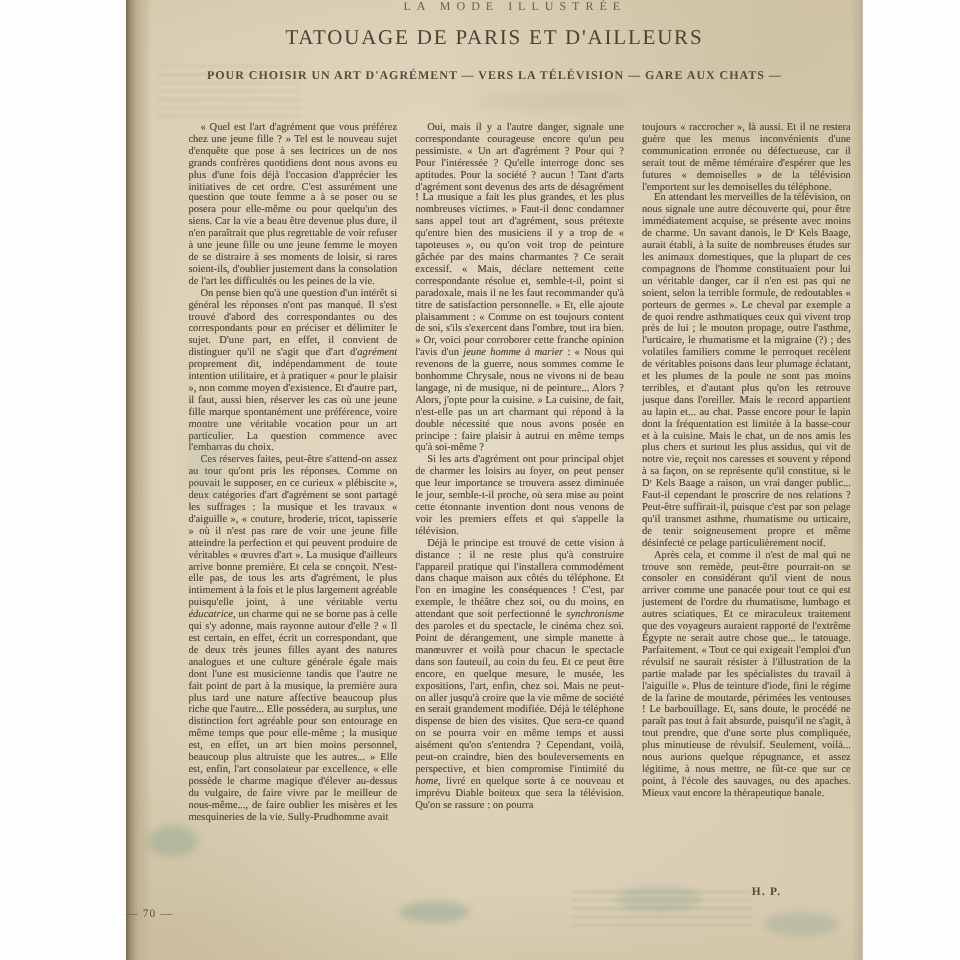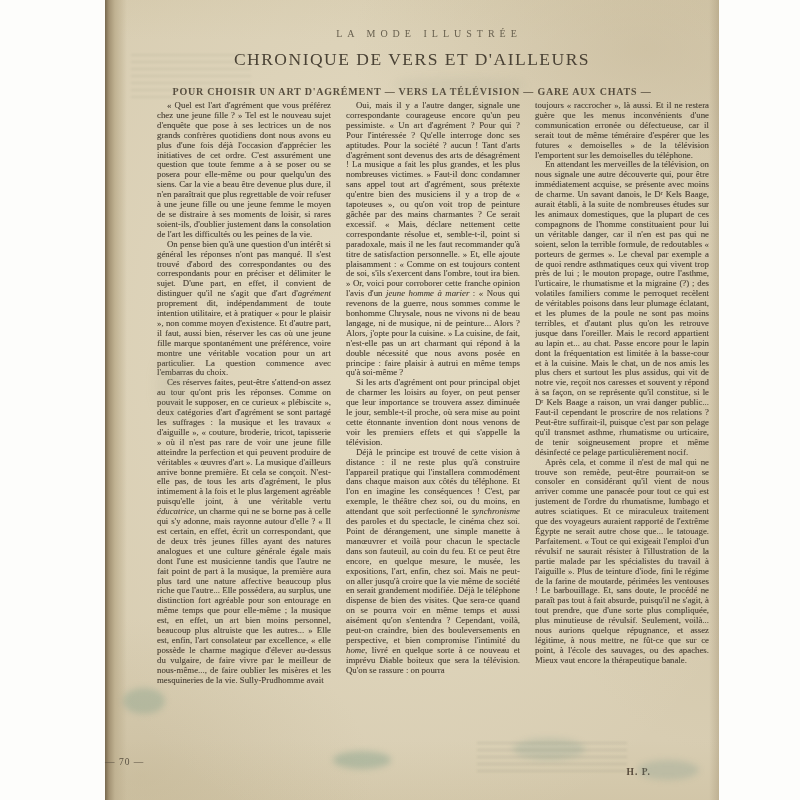--- a/index.html
+++ b/index.html
@@ -22,21 +22,21 @@
   }
   .edge-left{
     position:absolute;left:0;top:0;bottom:0;width:22px;
     background:linear-gradient(90deg,#77684e 0,#a39374 4px,#c0b292 10px,rgba(216,205,178,0) 22px);
   }
   .edge-right{
     position:absolute;right:0;top:0;bottom:0;width:10px;
     background:linear-gradient(270deg,rgba(140,122,90,.28) 0,transparent 10px);
   }
   
-  .scan-header{position:relative;padding-top:28px;text-align:center;color:#4d4538;}
+  .scan-header{position:relative;text-align:center;color:#4d4538;}
   .masthead{
     font-size:10px;letter-spacing:5px;color:#68604f;padding-left:34px;
     margin:0 0 10px 0;font-weight:normal;
   }
   .article-title{
     font-size:17.5px;letter-spacing:1.5px;color:#4a4235;margin:0 0 7px 0;
     font-weight:500;
   }
   .article-subtitle{
     font-size:10px;font-weight:bold;letter-spacing:.8px;color:#564d3e;
@@ -55,21 +55,21 @@
   }
   .col p{margin:0;}
   .col p.ind{text-indent:10px;}
   .col i{}
   
   .folio{
     position:absolute;left:0;right:22px;top:757px;
     font-size:9.5px;color:#5a5142;letter-spacing:1px;
   }
   .signature{
-    position:absolute;right:68px;top:767px;
+    position:absolute;right:68px;top:739px;
     font-size:9.5px;font-weight:bold;letter-spacing:1px;color:#55493a;
   }
   
   .stain{position:absolute;border-radius:50%;filter:blur(3px);pointer-events:none;}
   .st1{left:228px;top:751px;width:58px;height:18px;background:rgba(108,148,128,.35);}
   .st2{left:18px;top:688px;width:42px;height:26px;background:rgba(108,148,128,.30);}
   .st3{left:408px;top:738px;width:72px;height:22px;background:rgba(118,152,138,.22);}
   .st4{left:532px;top:760px;width:62px;height:20px;background:rgba(118,152,138,.26);}
   .st5{left:52px;top:350px;width:30px;height:70px;background:rgba(150,158,138,.14);filter:blur(6px);}
   .st6{left:290px;top:78px;width:130px;height:14px;background:rgba(140,148,128,.12);filter:blur(4px);}
@@ -82,21 +82,21 @@
 </style>
 </head>
 <body>
 
 <div class="scan-page">
   <div class="edge-left"></div>
   <div class="edge-right"></div>
 
   <div class="scan-header">
     <div class="masthead">LA MODE ILLUSTRÉE</div>
-    <h1 class="article-title">CHRONIQUE DE VERS ET D'AILLEURS</h1>
+    <h1 class="article-title">TATOUAGE DE PARIS ET D'AILLEURS</h1>
     <div class="article-subtitle">
       <div>POUR CHOISIR UN ART D'AGRÉMENT — VERS LA TÉLÉVISION — GARE AUX CHATS —</div>
     </div>
   </div>
 
   <div class="columns">
     <div class="col">
         <p class="ind">« Quel est l'art d'agrément que vous préférez chez une jeune fille ? » Tel est le nouveau sujet d'enquête que pose à ses lectrices un de nos grands confrères quotidiens dont nous avons eu plus d'une fois déjà l'occasion d'apprécier les initiatives de cet ordre. C'est assurément une question que toute femme a à se poser ou se posera pour elle-même ou pour quelqu'un des siens. Car la vie a beau être devenue plus dure, il n'en paraîtrait que plus regrettable de voir refuser à une jeune fille ou une jeune femme le moyen de se distraire à ses moments de loisir, si rares soient-ils, d'oublier justement dans la consolation de l'art les difficultés ou les peines de la vie.</p>
         <p class="ind">On pense bien qu'à une question d'un intérêt si général les réponses n'ont pas manqué. Il s'est trouvé d'abord des correspondantes ou des correspondants pour en préciser et délimiter le sujet. D'une part, en effet, il convient de distinguer qu'il ne s'agit que d'art d'<i>agrément</i> proprement dit, indépendamment de toute intention utilitaire, et à pratiquer « pour le plaisir », non comme moyen d'existence. Et d'autre part, il faut, aussi bien, réserver les cas où une jeune fille marque spontanément une préférence, voire montre une véritable vocation pour un art particulier. La question commence avec l'embarras du choix.</p>
         <p class="ind">Ces réserves faites, peut-être s'attend-on assez au tour qu'ont pris les réponses. Comme on pouvait le supposer, en ce curieux « plébiscite », deux catégories d'art d'agrément se sont partagé les suffrages : la musique et les travaux « d'aiguille », « couture, broderie, tricot, tapisserie » où il n'est pas rare de voir une jeune fille atteindre la perfection et qui peuvent produire de véritables « œuvres d'art ». La musique d'ailleurs arrive bonne première. Et cela se conçoit. N'est-elle pas, de tous les arts d'agrément, le plus intimement à la fois et le plus largement agréable puisqu'elle joint, à une véritable vertu <i>éducatrice</i>, un charme qui ne se borne pas à celle qui s'y adonne, mais rayonne autour d'elle ? « Il est certain, en effet, écrit un correspondant, que de deux très jeunes filles ayant des natures analogues et une culture générale égale mais dont l'une est musicienne tandis que l'autre ne fait point de part à la musique, la première aura plus tard une nature affective beaucoup plus riche que l'autre... Elle possédera, au surplus, une distinction fort agréable pour son entourage en même temps que pour elle-même ; la musique est, en effet, un art bien moins personnel, beaucoup plus altruiste que les autres... » Elle est, enfin, l'art consolateur par excellence, « elle possède le charme magique d'élever au-dessus du vulgaire, de faire vivre par le meilleur de nous-même..., de faire oublier les misères et les mesquineries de la vie. Sully-Prudhomme avait</p>

